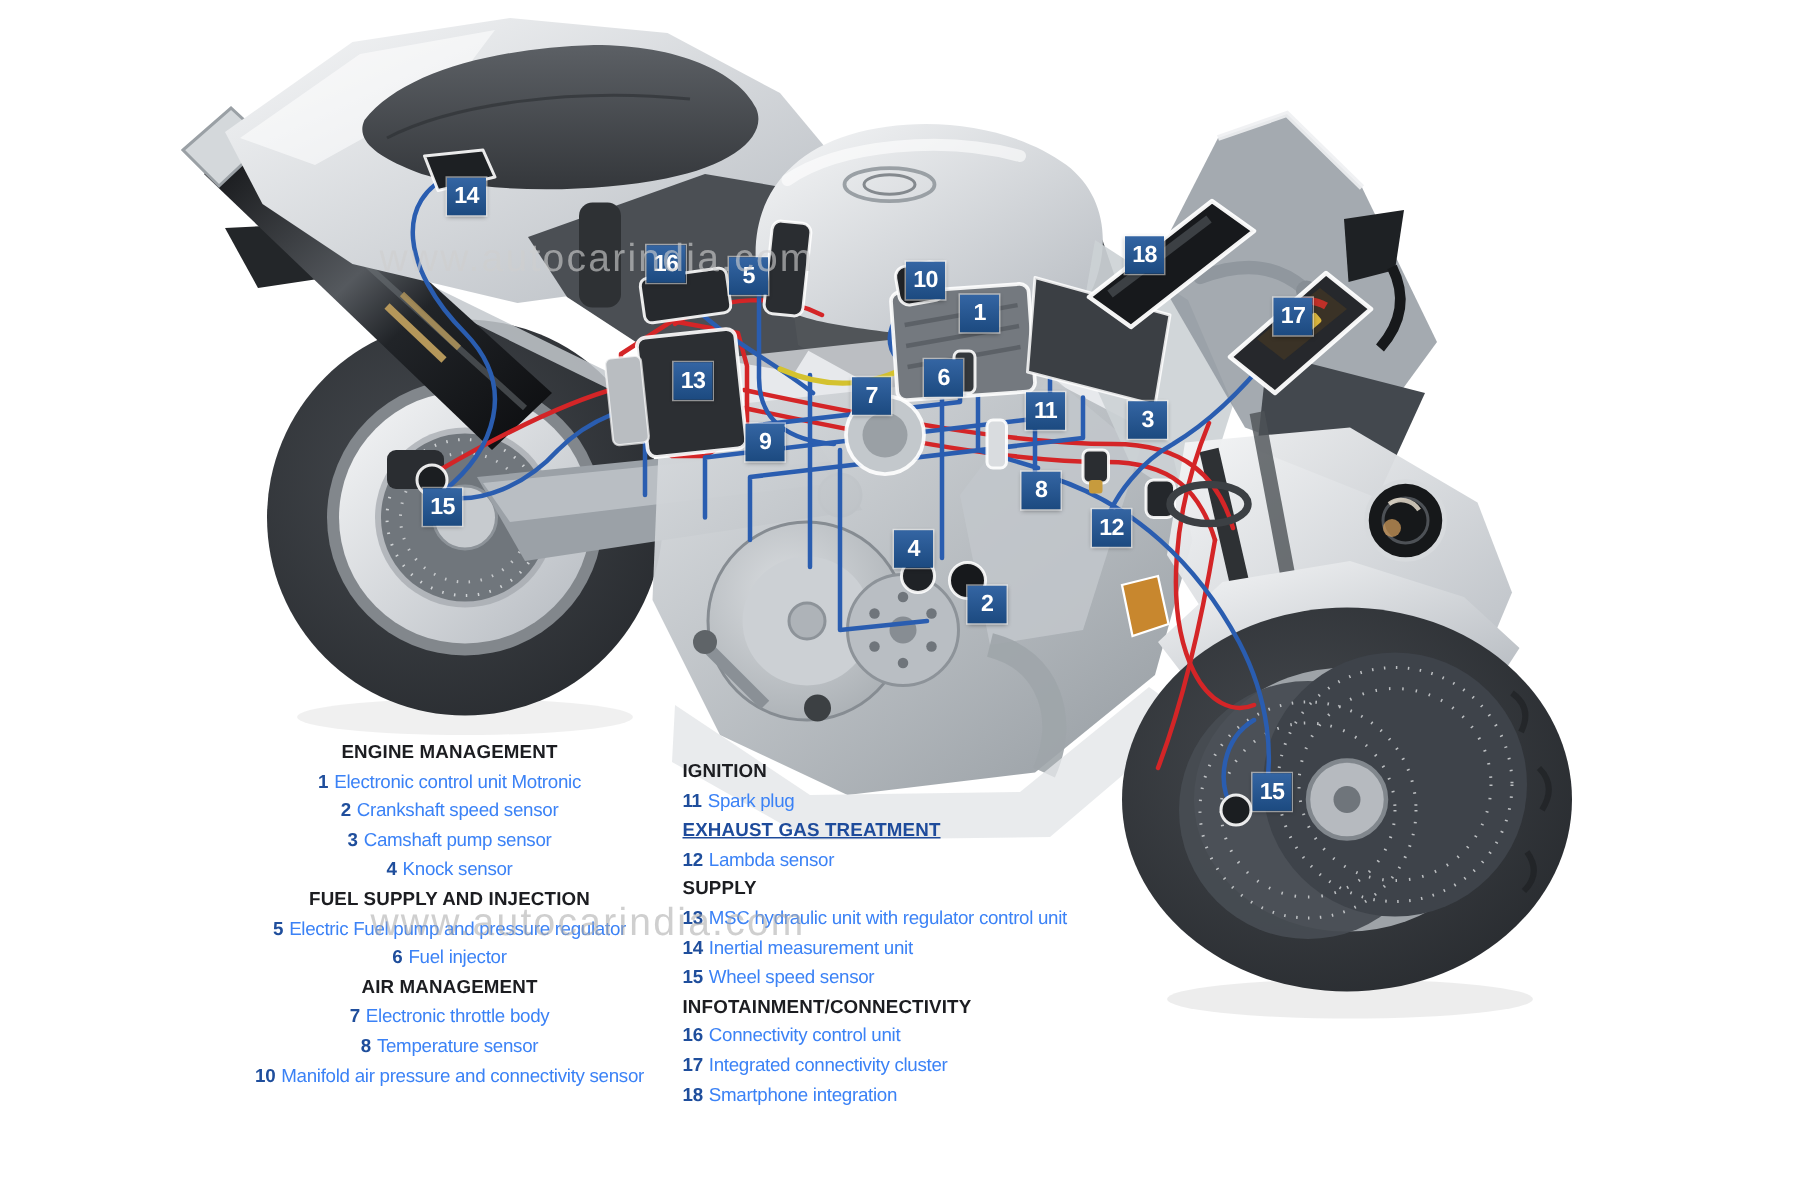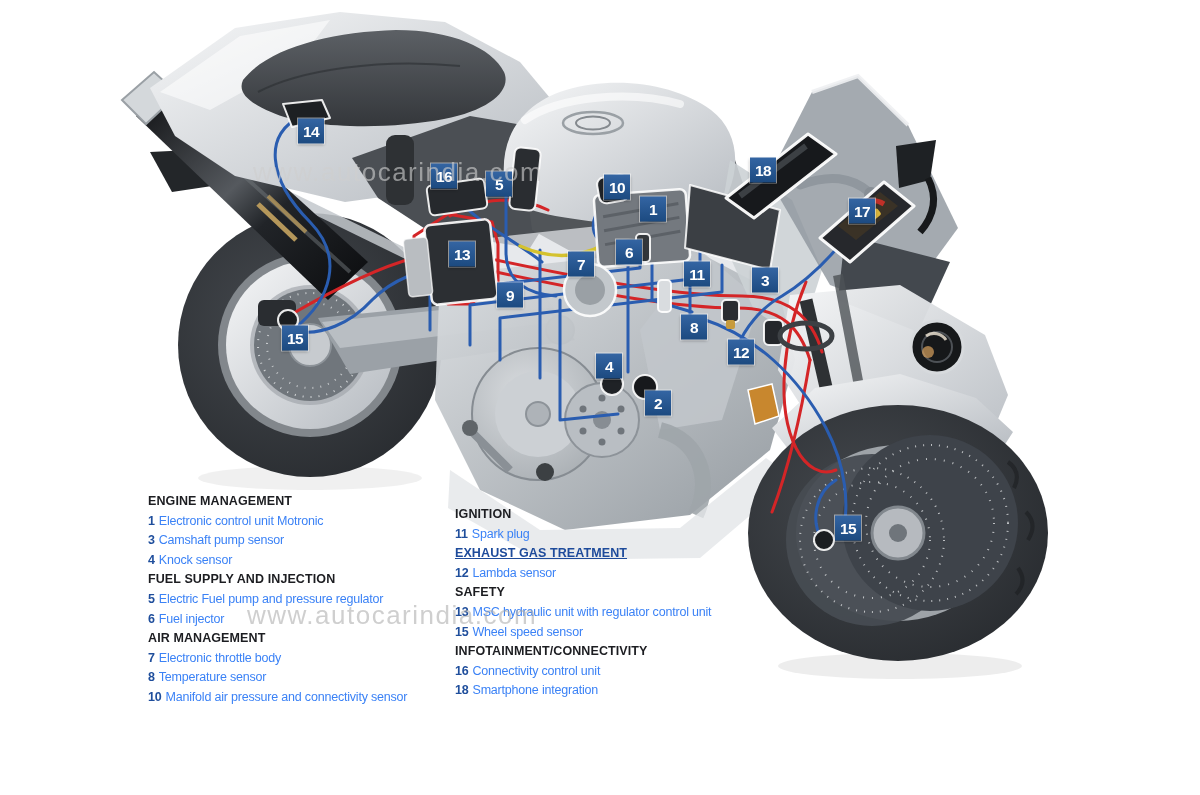--- a/index.html
+++ b/index.html
@@ -8,21 +8,21 @@
   .bike-svg{position:absolute;left:0;top:0;z-index:1;}
   
   .badge{position:absolute;z-index:20;transform:translate(-50%,-50%);
          min-width:18px;height:25px;padding:0 4px;
          display:inline-flex;align-items:center;justify-content:center;
          background:linear-gradient(180deg,var(--badge-light,#3465a3),var(--badge-bg,#1c4a80));
          color:var(--badge-text,#fff);font-weight:bold;font-size:15.5px;letter-spacing:-0.5px;
          box-shadow:0 0 0 1px rgba(255,255,255,.5),0 1px 3px rgba(0,0,0,.4);}
   
   .legend-col{position:absolute;top:492px;z-index:10;}
-  .legend-col.left{left:148px;}
+  .legend-col.left{left:170px;text-align:center;}
   .legend-col.right{left:455px;margin-top:13px;}
   .l-row{height:19.6px;line-height:19.6px;font-size:12.5px;letter-spacing:-0.2px;white-space:nowrap;}
   .l-head{font-weight:bold;color:#1c1d21;letter-spacing:0.1px;}
   .l-head.blue{color:var(--header-blue,#1e4b9b);text-decoration:underline;}
   .l-num{font-weight:bold;color:var(--number-blue,#1f4e9c);margin-right:4px;}
   .l-text{color:#3b82f6;}
   
   .wm{position:absolute;transform:translate(-50%,-50%);font-size:26px;letter-spacing:1.5px;
       pointer-events:none;z-index:30;font-weight:normal;}
   .wm.top{left:398px;top:172px;color:#cfcfcf;opacity:.62;}
@@ -286,36 +286,39 @@
       <div class="badge" style="left: 295px; top: 338px;">15</div>
       <div class="badge" style="left: 848px; top: 528px;">15</div>
       <div class="badge" style="left: 444px; top: 176px;">16</div>
       <div class="badge" style="left: 862px; top: 211px;">17</div>
       <div class="badge" style="left: 763px; top: 170px;">18</div>
     </div>
 
   <div class="legend-col left" id="legend-left">
       <div class="l-row l-head">ENGINE MANAGEMENT</div>
       <div class="l-row"><span class="l-num">1</span><span class="l-text">Electronic control unit Motronic</span></div>
+      <div class="l-row"><span class="l-num">2</span><span class="l-text">Crankshaft speed sensor</span></div>
       <div class="l-row"><span class="l-num">3</span><span class="l-text">Camshaft pump sensor</span></div>
       <div class="l-row"><span class="l-num">4</span><span class="l-text">Knock sensor</span></div>
       <div class="l-row l-head">FUEL SUPPLY AND INJECTION</div>
       <div class="l-row"><span class="l-num">5</span><span class="l-text">Electric Fuel pump and pressure regulator</span></div>
       <div class="l-row"><span class="l-num">6</span><span class="l-text">Fuel injector</span></div>
       <div class="l-row l-head">AIR MANAGEMENT</div>
       <div class="l-row"><span class="l-num">7</span><span class="l-text">Electronic throttle body</span></div>
       <div class="l-row"><span class="l-num">8</span><span class="l-text">Temperature sensor</span></div>
       <div class="l-row"><span class="l-num">10</span><span class="l-text">Manifold air pressure and connectivity sensor</span></div>
     </div>
   <div class="legend-col right" id="legend-right">
       <div class="l-row l-head">IGNITION</div>
       <div class="l-row"><span class="l-num">11</span><span class="l-text">Spark plug</span></div>
       <div class="l-row l-head blue">EXHAUST GAS TREATMENT</div>
       <div class="l-row"><span class="l-num">12</span><span class="l-text">Lambda sensor</span></div>
-      <div class="l-row l-head">SAFETY</div>
+      <div class="l-row l-head">SUPPLY</div>
       <div class="l-row"><span class="l-num">13</span><span class="l-text">MSC hydraulic unit with regulator control unit</span></div>
+      <div class="l-row"><span class="l-num">14</span><span class="l-text">Inertial measurement unit</span></div>
       <div class="l-row"><span class="l-num">15</span><span class="l-text">Wheel speed sensor</span></div>
       <div class="l-row l-head">INFOTAINMENT/CONNECTIVITY</div>
       <div class="l-row"><span class="l-num">16</span><span class="l-text">Connectivity control unit</span></div>
+      <div class="l-row"><span class="l-num">17</span><span class="l-text">Integrated connectivity cluster</span></div>
       <div class="l-row"><span class="l-num">18</span><span class="l-text">Smartphone integration</span></div>
     </div>
 
 </div>
 
 </body></html>

